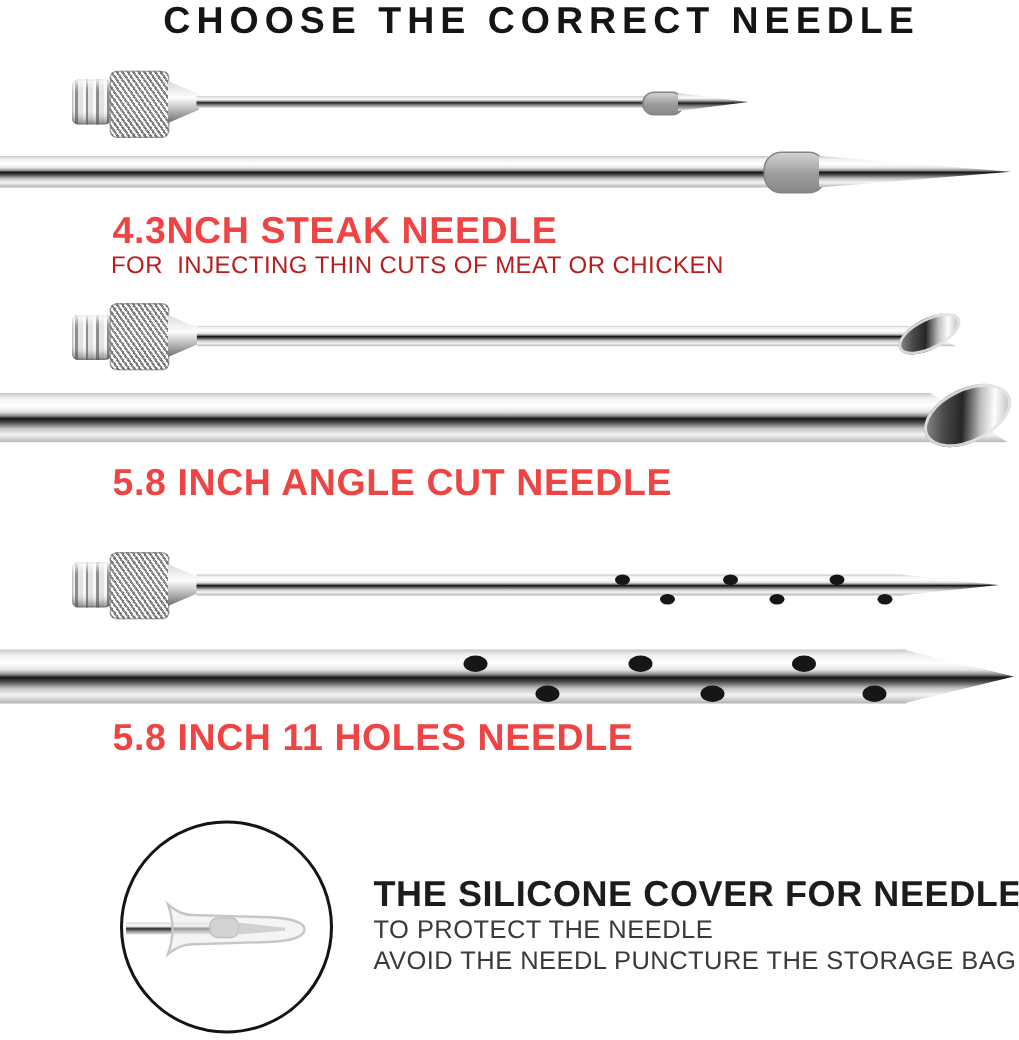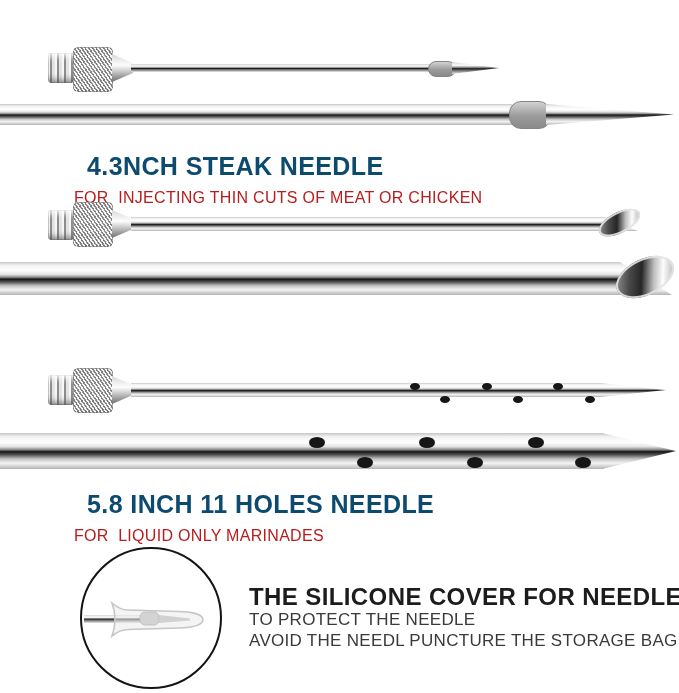--- a/index.html
+++ b/index.html
@@ -7,21 +7,21 @@
     position:relative;width:679px;height:693px;background:#ffffff;overflow:hidden;
     font-family:"Liberation Sans",sans-serif;
   }
   .title{
     position:absolute;left:361px;top:1px;transform:translateX(-50%);
     margin:0;white-space:nowrap;
     font:700 25px/26px "Liberation Sans",sans-serif;
     letter-spacing:4px;color:#151515;
   }
   .sec{position:absolute;}
-  .sec h2{margin:13px;font:700 25px/21px "Liberation Sans",sans-serif;color:#0c4a6e;letter-spacing:.4px;white-space:nowrap;}
+  .sec h2{margin:1px;font:700 25px/21px "Liberation Sans",sans-serif;color:#ef4444;letter-spacing:.4px;white-space:nowrap;}
   .sec p{margin:5px 0 0;font:400 16px/16px "Liberation Sans",sans-serif;color:#b91c1c;letter-spacing:.3px;white-space:pre;}
   .covertxt h2{margin:0;font:700 24px/22px "Liberation Sans",sans-serif;color:#1c1c1c;white-space:nowrap;}
   .covertxt p{margin:3px 0 0;font:400 17px/18px "Liberation Sans",sans-serif;color:#3a3a3a;white-space:pre;}
 
   
   .threads{position:absolute;border-radius:4px;
     background:repeating-linear-gradient(90deg,#f7f7f7 0 2px,#8d8d8d 2px 4px,#e3e3e3 4px 7px);
     box-shadow:inset 0 7px 6px -4px rgba(255,255,255,.95), inset 0 -7px 6px -4px rgba(70,70,70,.65), inset 0 0 0 1px rgba(130,130,130,.45);}
   .knurl{position:absolute;border-radius:5px;
     background:
@@ -41,20 +41,21 @@
   .cut{position:absolute;border-radius:50%;
     background:linear-gradient(118deg,#b0b0b0 0%,#4a4a4a 28%,#262626 45%,#bdbdbd 62%,#fdfdfd 75%,#8f8f8f 100%);
     box-shadow:inset 0 0 0 2px rgba(228,228,228,.9);}
   .circle{position:absolute;border:2.5px solid #141414;border-radius:50%;background:#fff;}
 </style>
 </head>
 <body>
 
 <div class="canvas">
 
+  <h1 class="title">CHOOSE THE CORRECT NEEDLE</h1>
 
   <div>
     <div class="threads" style="left:48px;top:53px;width:26px;height:30px"></div>
     <div class="knurl" style="left:73px;top:47px;width:40px;height:45px"></div>
     <div class="cone" style="left:112px;top:54px;width:21px;height:28px"></div>
     <div class="shaft thin" style="left:131px;top:64px;width:299px;height:8px"></div>
     <div class="band" style="left:428px;top:61px;width:26px;height:14px"></div>
     <div class="shaft thin tip" style="left:452px;top:62px;width:47px;height:12px"></div>
     <div class="shaft" style="left:0;top:104px;width:512px;height:21px"></div>
     <div class="band" style="left:509px;top:101px;width:40px;height:26px;border-radius:12px"></div>
@@ -70,20 +71,21 @@
     <div class="threads" style="left:48px;top:210px;width:26px;height:30px"></div>
     <div class="knurl" style="left:73px;top:202px;width:40px;height:45px"></div>
     <div class="cone" style="left:112px;top:210px;width:21px;height:28px"></div>
     <div class="shaft" style="left:131px;top:217px;width:507px;height:14px;clip-path:polygon(0 0,calc(100% - 33px) 0,100% 100%,0 100%)"></div>
     <div class="cut" style="left:597px;top:212px;width:45px;height:21px;transform:rotate(-27deg)"></div>
     <div class="shaft" style="left:0;top:262px;width:672px;height:33px;clip-path:polygon(0 0,calc(100% - 52px) 0,100% 100%,0 100%)"></div>
     <div class="cut" style="left:614px;top:259px;width:62px;height:36px;transform:rotate(-26deg)"></div>
   </div>
 
   <div class="sec" style="left:74px;top:311px">
+    <h2>5.8 INCH ANGLE CUT NEEDLE</h2>
   </div>
 
   <div>
     <div class="threads" style="left:48px;top:375px;width:26px;height:30px"></div>
     <div class="knurl" style="left:73px;top:368px;width:40px;height:45px"></div>
     <div class="cone" style="left:112px;top:376px;width:21px;height:28px"></div>
     <div class="shaft" style="left:131px;top:383px;width:471px;height:14px"></div>
     <div class="shaft tip" style="left:600px;top:383px;width:66px;height:14px"></div>
     <div class="hole" style="left:410px;top:383px;width:10px;height:7px"></div>
     <div class="hole" style="left:482px;top:383px;width:10px;height:7px"></div>
@@ -96,21 +98,20 @@
     <div class="hole" style="left:309px;top:437px;width:16px;height:11px"></div>
     <div class="hole" style="left:419px;top:437px;width:16px;height:11px"></div>
     <div class="hole" style="left:528px;top:437px;width:16px;height:11px"></div>
     <div class="hole" style="left:357px;top:457px;width:16px;height:11px"></div>
     <div class="hole" style="left:467px;top:457px;width:16px;height:11px"></div>
     <div class="hole" style="left:575px;top:457px;width:16px;height:11px"></div>
   </div>
 
   <div class="sec" style="left:74px;top:481px">
     <h2>5.8 INCH 11 HOLES NEEDLE</h2>
-    <p>FOR  LIQUID ONLY MARINADES</p>
   </div>
 
   <div class="circle" style="left:80px;top:547px;width:138px;height:138px">
     <svg width="138" height="138" viewBox="0 0 138 138" style="position:absolute;left:0;top:0">
       <defs>
         <linearGradient id="mg" x1="0" y1="0" x2="0" y2="1">
           <stop offset="0" stop-color="#d6d6d6"></stop>
           <stop offset="0.3" stop-color="#ffffff"></stop>
           <stop offset="0.52" stop-color="#2a2a2a"></stop>
           <stop offset="0.72" stop-color="#8a8a8a"></stop>

